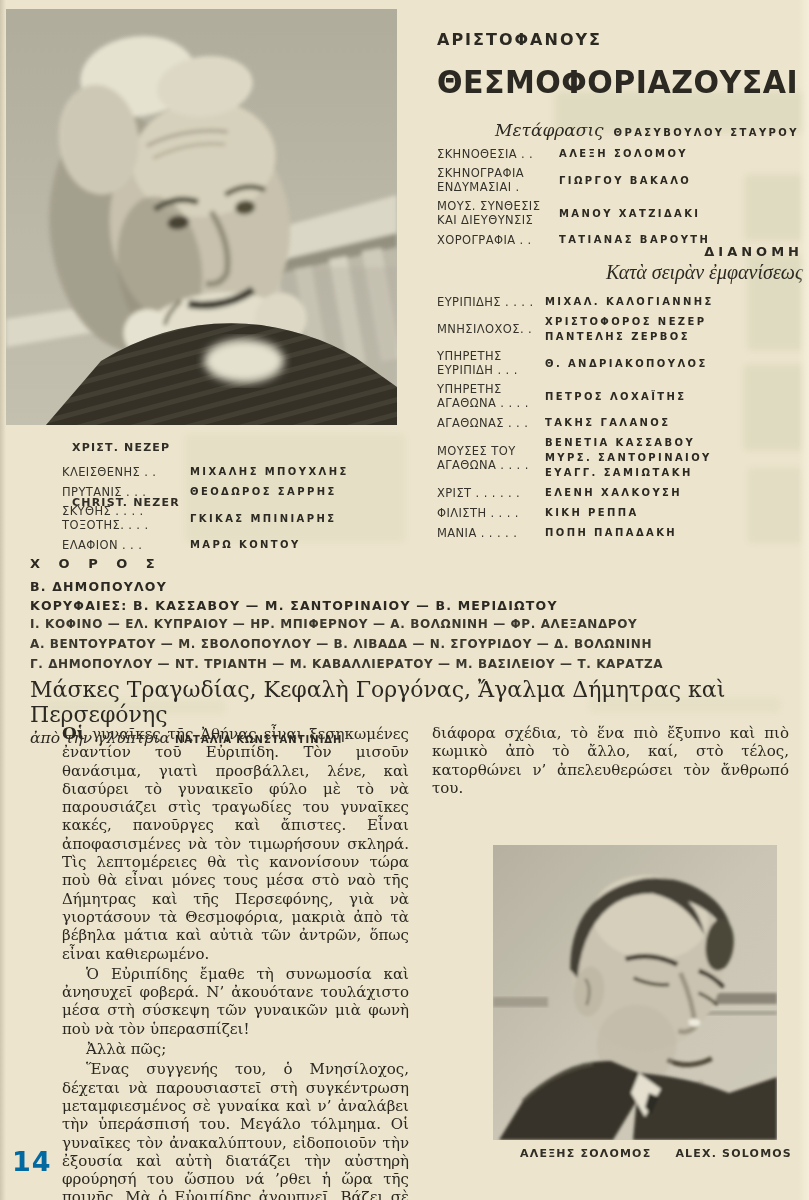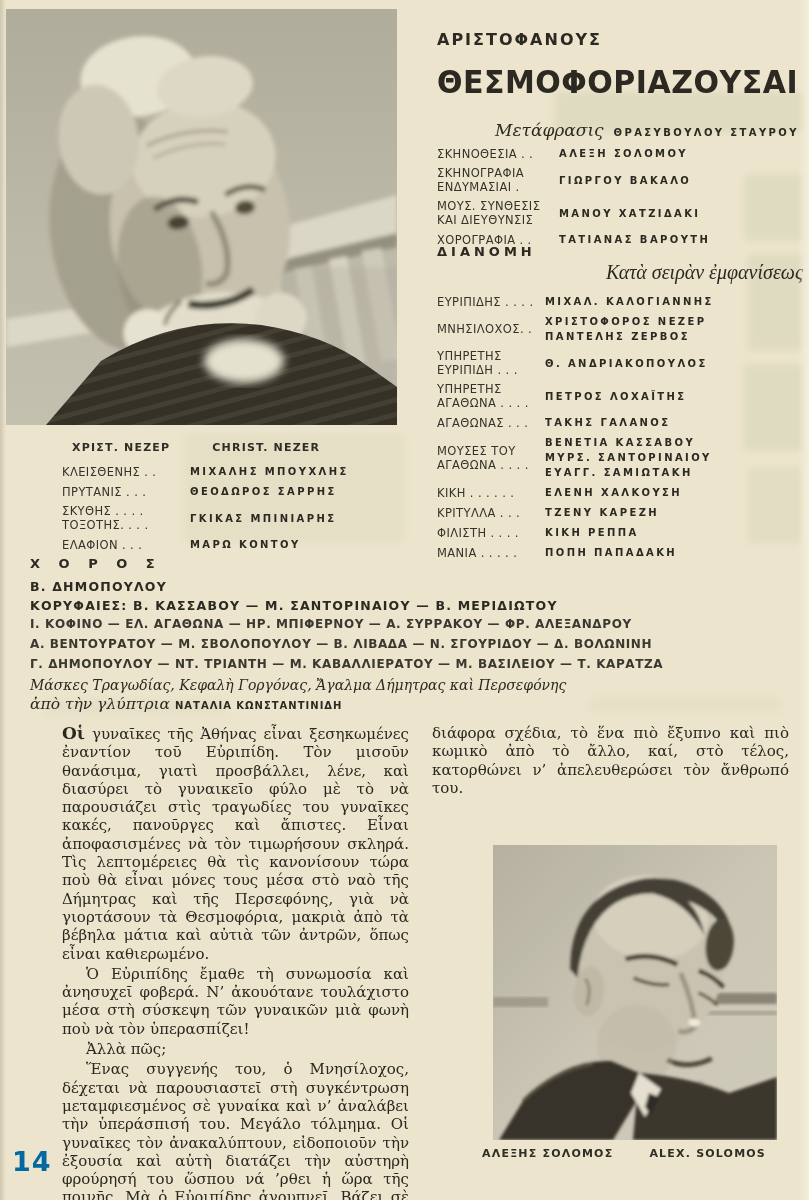--- a/index.html
+++ b/index.html
@@ -29,36 +29,36 @@
   .author{font-size:16px; font-weight:bold; letter-spacing:2px; margin:0 0 14px 0;}
   .main-title{font-size:30px; font-weight:bold; letter-spacing:.5px; margin:0 0 22px 0; white-space:nowrap; transform:scaleY(1.06); transform-origin:left top;}
   .transrow{display:flex; align-items:baseline; margin:0 0 6px 58px;}
   .translabel{font-family:"DejaVu Serif","Liberation Serif",serif; font-style:italic; font-size:17px; margin-right:10px;}
   .crow{display:flex; align-items:center; margin-bottom:5px;}
   .clabel{flex:0 0 122px; font-size:11.5px; letter-spacing:.4px; line-height:14px; white-space:pre-line; color:#34322b;}
   .cvalue{font-size:10px; font-weight:bold; letter-spacing:2.4px; line-height:15px; white-space:pre-line;}
   .cast .clabel{flex:0 0 108px;}
 
   .dianomi{position:absolute; left:437px; top:244px; width:366px;}
-  .dianomi-h{text-align:left; font-size:13px; font-weight:bold; letter-spacing:4px; margin:0 0 2px 0;}
+  .dianomi-h{text-align:right; font-size:13px; font-weight:bold; letter-spacing:4px; margin:0 0 2px 0;}
   .dianomi-sub{text-align:right; font-family:Liberation Serif, serif; font-style:italic; font-size:20px; margin:0 0 10px 0;}
 
   
   .cap{position:absolute; font-size:11px; font-weight:bold; letter-spacing:1.2px; color:#2f2d26; display:flex; gap:42px;}
-  .cap1{left:72px; top:441px;}
-  .cap2{left:482px; top:1147px; width:284px; justify-content:space-between; gap:24px;}
+  .cap1{left:72px; top:441px;flex-direction:column;}
+  .cap2{left:514px; top:1147px; width:284px; justify-content:center; gap:24px;}
   .castL{position:absolute; left:62px; top:464px; width:347px;}
   .castL .clabel{flex:0 0 128px;}
 
   
   .chorus{position:absolute; left:30px; top:556px; width:750px; text-align:left;}
   .chorus-h{font-size:13px; font-weight:bold; letter-spacing:7px; margin:0 0 8px 0;}
   .chorus-lead{font-size:12.5px; font-weight:bold; letter-spacing:1.2px; margin:0 0 4px 0;}
   .chorus-line{font-size:12px; font-weight:bold; letter-spacing:.6px; color:#3a382f; margin:0 0 6px 0;}
-  .chorus-note{font-family:"DejaVu Serif","Liberation Serif",serif; font-style:italic; font-size:14px; margin:4px 0 2px 0;}
+  .chorus-note{font-family:"DejaVu Serif","Liberation Serif",serif; font-size:22px; margin:4px 0 2px 0;}
   .chorus-note2{font-family:"DejaVu Serif","Liberation Serif",serif; font-style:italic; font-size:15.5px; margin:2px 0 0 0;}
   .chorus-note2 .caps{font-family:"DejaVu Sans","Liberation Sans",sans-serif; font-style:normal; font-size:10px; font-weight:bold; letter-spacing:1px;}
 
   
   .bodycol{position:absolute; font-family:"DejaVu Serif","Liberation Serif",serif; font-size:15px; line-height:18.3px; text-align:justify; color:#2a2820;}
   .colL{left:62px; top:724px; width:347px;}
   .colR{left:432px; top:724px; width:357px;}
   .bodycol p{margin:0 0 2px 0; text-indent:24px;}
   .bodycol p.first{text-indent:0;}
   .lead{font-weight:bold; font-size:17px;}
@@ -206,26 +206,22 @@
         <span class="cvalue">ΤΑΚΗΣ ΓΑΛΑΝΟΣ</span>
       </div>
     <div class="crow">
         <span class="clabel">ΜΟΥΣΕΣ ΤΟΥ
 ΑΓΑΘΩΝΑ . . . .</span>
         <span class="cvalue">ΒΕΝΕΤΙΑ ΚΑΣΣΑΒΟΥ
 ΜΥΡΣ. ΣΑΝΤΟΡΙΝΑΙΟΥ
 ΕΥΑΓΓ. ΣΑΜΙΩΤΑΚΗ</span>
       </div>
     <div class="crow">
-        <span class="clabel">ΚΙΚΗ . . . . . .</span>
+        <span class="clabel">ΧΡΙΣΤ . . . . . .</span>
         <span class="cvalue">ΕΛΕΝΗ ΧΑΛΚΟΥΣΗ</span>
-      </div>
-    <div class="crow">
-        <span class="clabel">ΚΡΙΤΥΛΛΑ . . .</span>
-        <span class="cvalue">ΤΖΕΝΥ ΚΑΡΕΖΗ</span>
       </div>
     <div class="crow">
         <span class="clabel">ΦΙΛΙΣΤΗ . . . .</span>
         <span class="cvalue">ΚΙΚΗ ΡΕΠΠΑ</span>
       </div>
     <div class="crow">
         <span class="clabel">ΜΑΝΙΑ . . . . .</span>
         <span class="cvalue">ΠΟΠΗ ΠΑΠΑΔΑΚΗ</span>
       </div>
   </div>
@@ -247,21 +243,21 @@
     <div class="crow">
         <span class="clabel">ΕΛΑΦΙΟΝ  . . .</span>
         <span class="cvalue">ΜΑΡΩ ΚΟΝΤΟΥ</span>
       </div>
   </div>
 
   <div class="chorus">
     <div class="chorus-h">Χ Ο Ρ Ο Σ</div>
     <div class="chorus-lead">Β. ΔΗΜΟΠΟΥΛΟΥ</div>
     <div class="chorus-lead">ΚΟΡΥΦΑΙΕΣ: Β. ΚΑΣΣΑΒΟΥ — Μ. ΣΑΝΤΟΡΙΝΑΙΟΥ — Β. ΜΕΡΙΔΙΩΤΟΥ</div>
-    <div class="chorus-line">Ι. ΚΟΦΙΝΟ — ΕΛ. ΑΓΑΘΩΝΑ — ΗΡ. ΜΠΙΦΕΡΝΟΥ — Α. ΣΥΡΡΑΚΟΥ — ΦΡ. ΑΛΕΞΑΝΔΡΟΥ</div>
+    <div class="chorus-line">Ι. ΚΟΦΙΝΟ — ΕΛ. ΚΥΠΡΑΙΟΥ — ΗΡ. ΜΠΙΦΕΡΝΟΥ — Α. ΒΟΛΩΝΙΝΗ — ΦΡ. ΑΛΕΞΑΝΔΡΟΥ</div>
     <div class="chorus-line">Α. ΒΕΝΤΟΥΡΑΤΟΥ — Μ. ΣΒΟΛΟΠΟΥΛΟΥ — Β. ΛΙΒΑΔΑ — Ν. ΣΓΟΥΡΙΔΟΥ — Δ. ΒΟΛΩΝΙΝΗ</div>
     <div class="chorus-line">Γ. ΔΗΜΟΠΟΥΛΟΥ — ΝΤ. ΤΡΙΑΝΤΗ — Μ. ΚΑΒΑΛΛΙΕΡΑΤΟΥ — Μ. ΒΑΣΙΛΕΙΟΥ — Τ. ΚΑΡΑΤΖΑ</div>
     <div class="chorus-note">Μάσκες Τραγωδίας, Κεφαλὴ Γοργόνας, Ἄγαλμα Δήμητρας καὶ Περσεφόνης</div>
     <div class="chorus-note2">
       <span>ἀπὸ τὴν γλύπτρια</span>
       <span class="caps">ΝΑΤΑΛΙΑ ΚΩΝΣΤΑΝΤΙΝΙΔΗ</span>
     </div>
   </div>
 
   <div class="bodycol colL">

